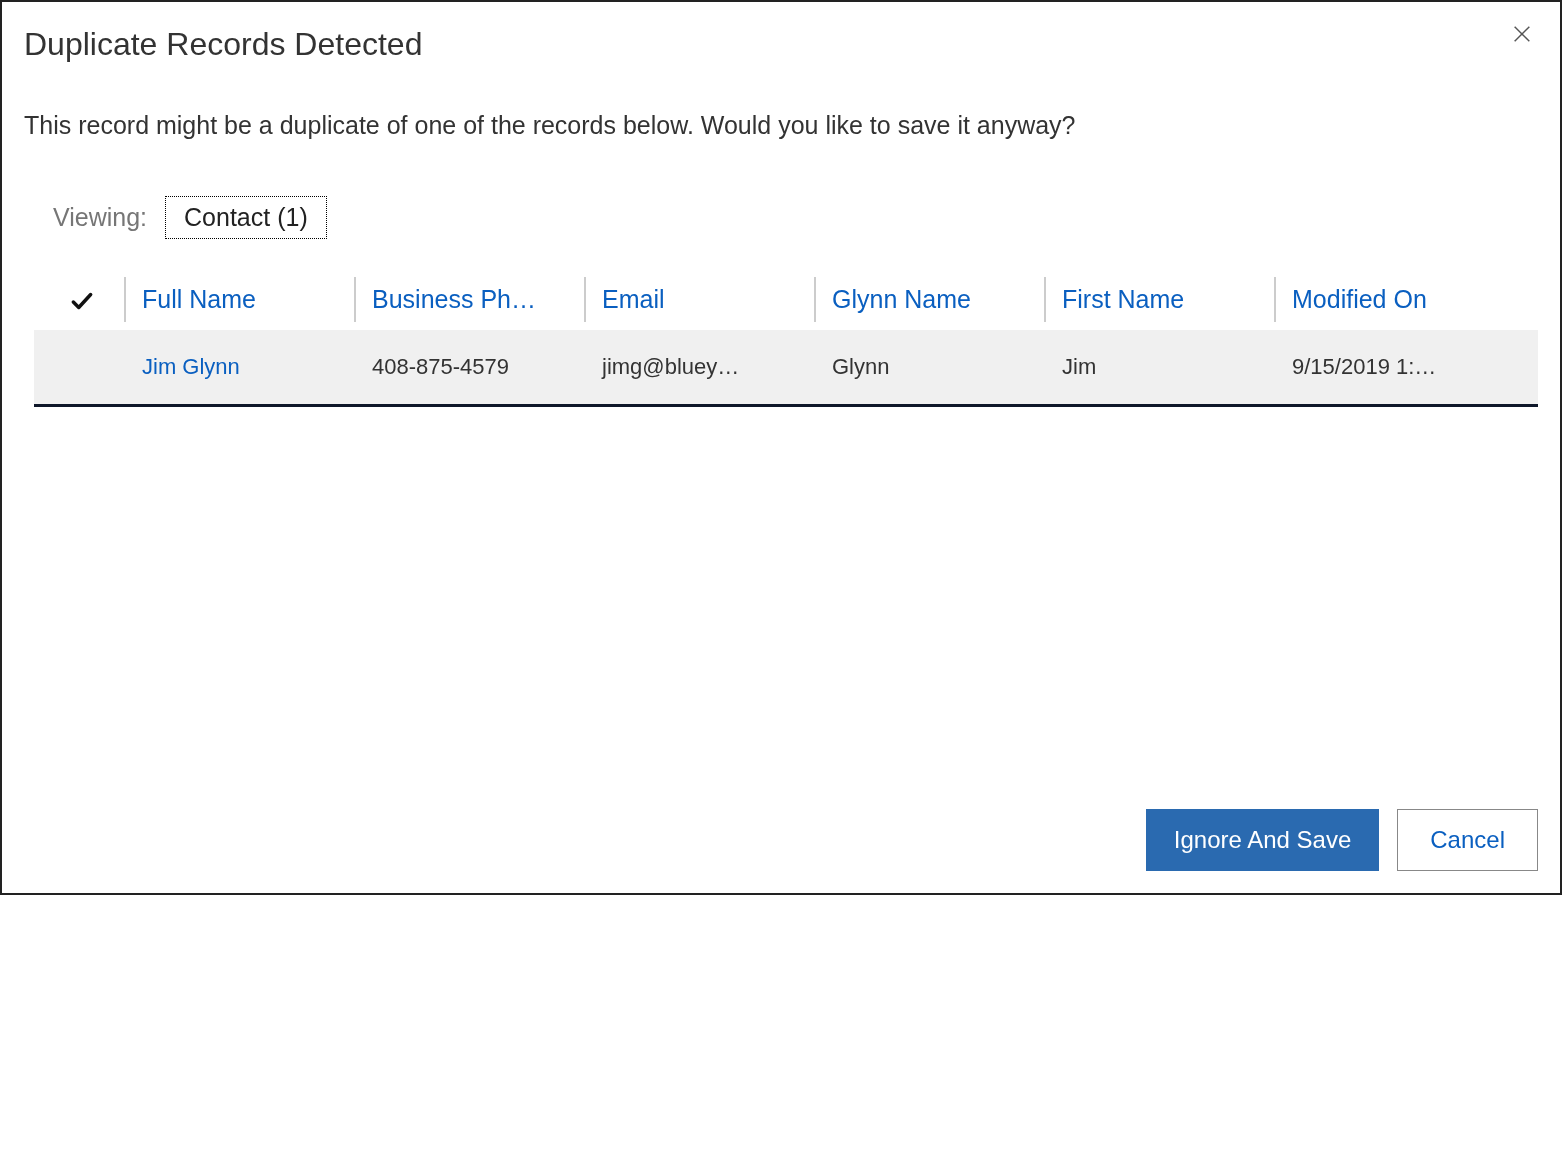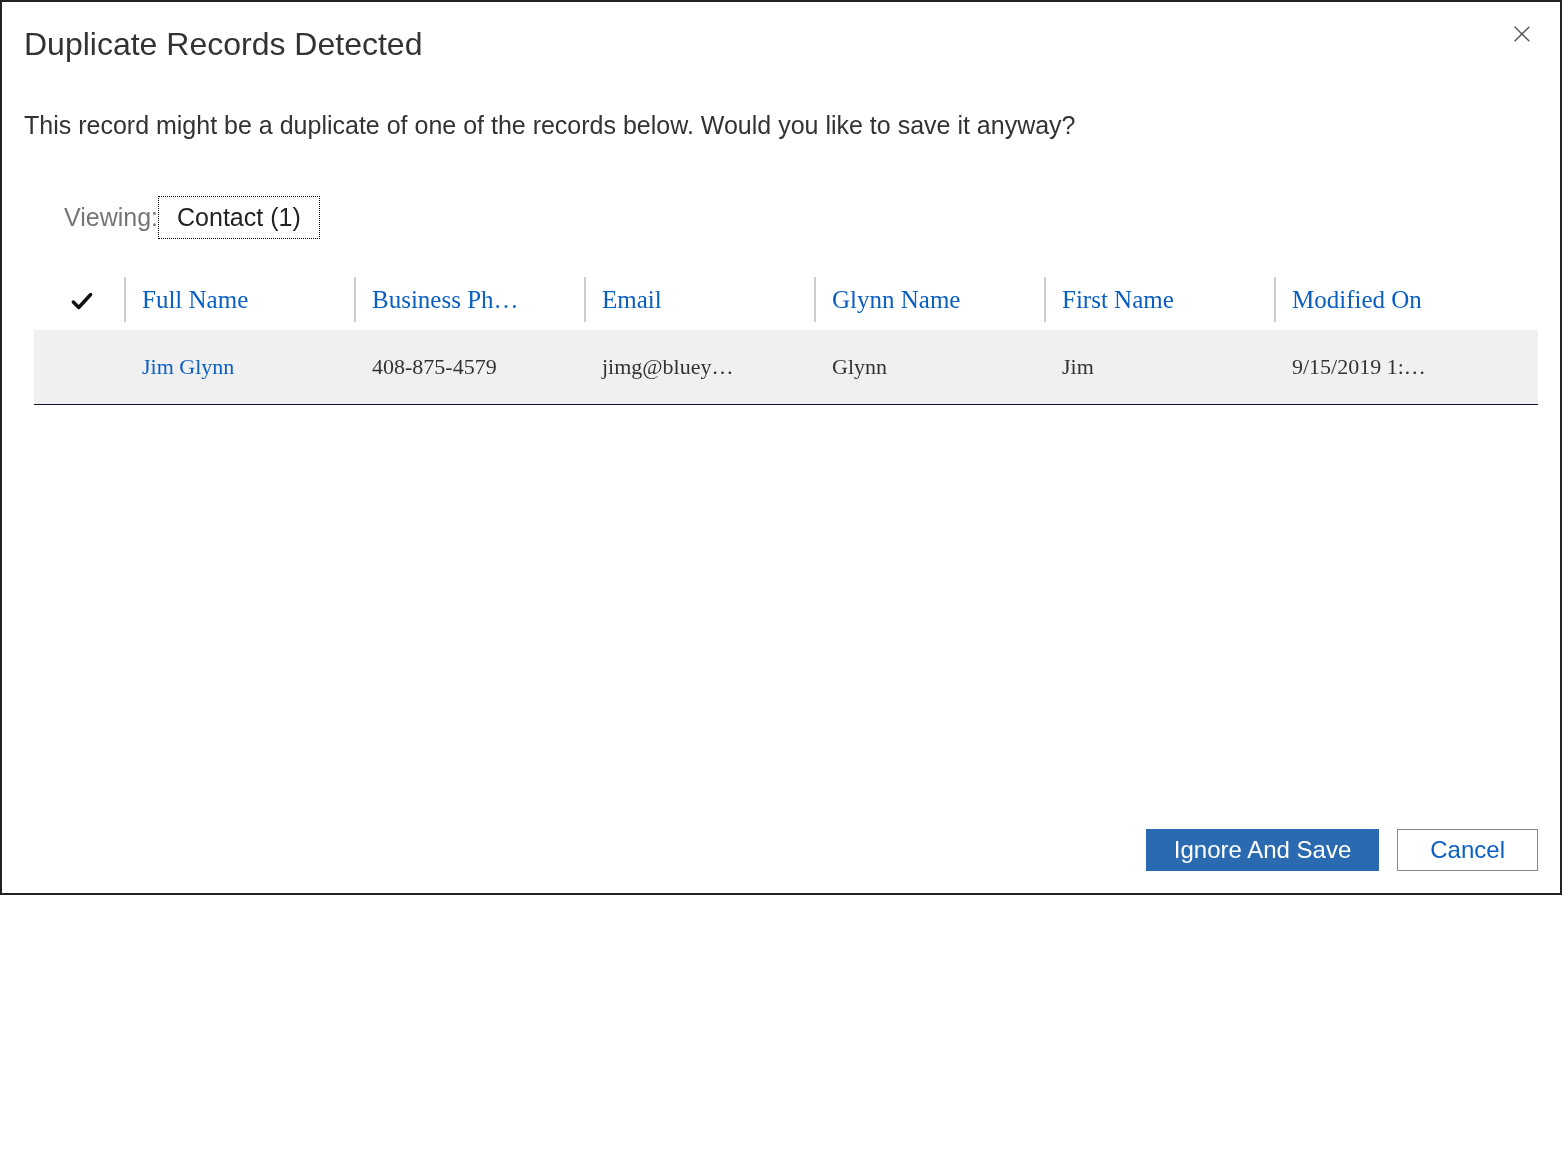--- a/index.html
+++ b/index.html
@@ -37,40 +37,40 @@
     justify-content: center;
   }
   .close-btn svg { width: 22px; height: 22px; }
   .message {
     font-size: 25px;
     color: #333;
     margin-top: 48px;
   }
   .viewing-row {
     margin-top: 56px;
-    margin-left: 40px;
+    margin-left: 29px;
     display: flex;
     align-items: center;
+    gap: 18px;
   }
   .viewing-label {
     font-size: 25px;
     color: #767676;
   }
   .tab {
     border: 1.5px dotted #000;
     padding: 6px 18px;
     font-size: 25px;
     color: #222;
     cursor: pointer;
   }
   .table-wrap {
     margin-top: 30px;
     margin-left: 10px;
-    border-bottom: 1px solid #0f172a;
-    font-family: Liberation Serif, serif;
+    border-bottom: 3px solid #0f172a;
   }
   table {
     width: 100%;
     border-collapse: collapse;
     table-layout: fixed;
   }
   th {
     text-align: left;
     font-weight: 400;
     font-size: 25px;
@@ -123,21 +123,21 @@
     font-family: inherit;
   }
   .btn-primary {
     background: #2a6ab0;
     color: #fff;
   }
   .btn-secondary {
     background: #fff;
     color: #0a5fc0;
     border: 1.5px solid #888;
-    padding: 6px 32px;
+    padding: 16px 32px;
   }
 </style>
 </head>
 <body>
 
 <div class="dialog">
 
   <h1 class="dialog-title">Duplicate Records Detected</h1>
 
   <div class="close-btn">

